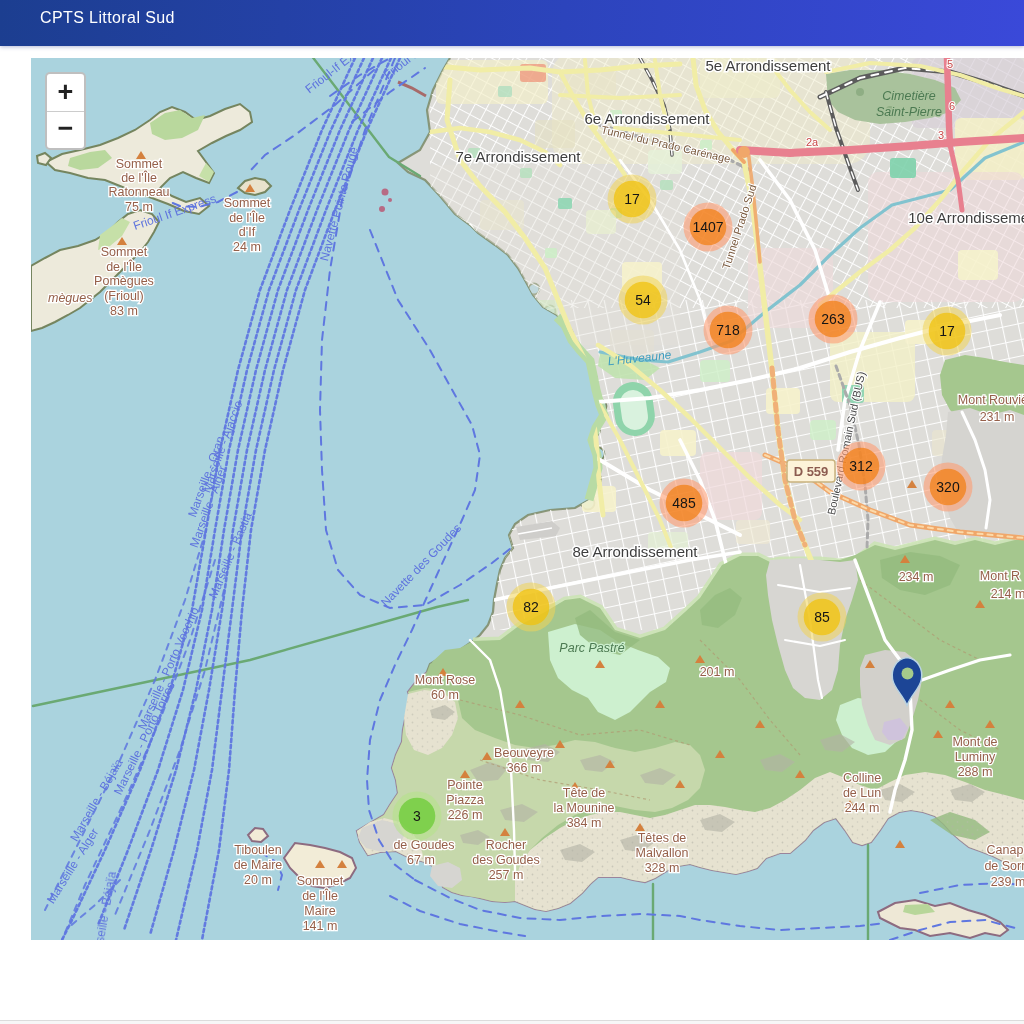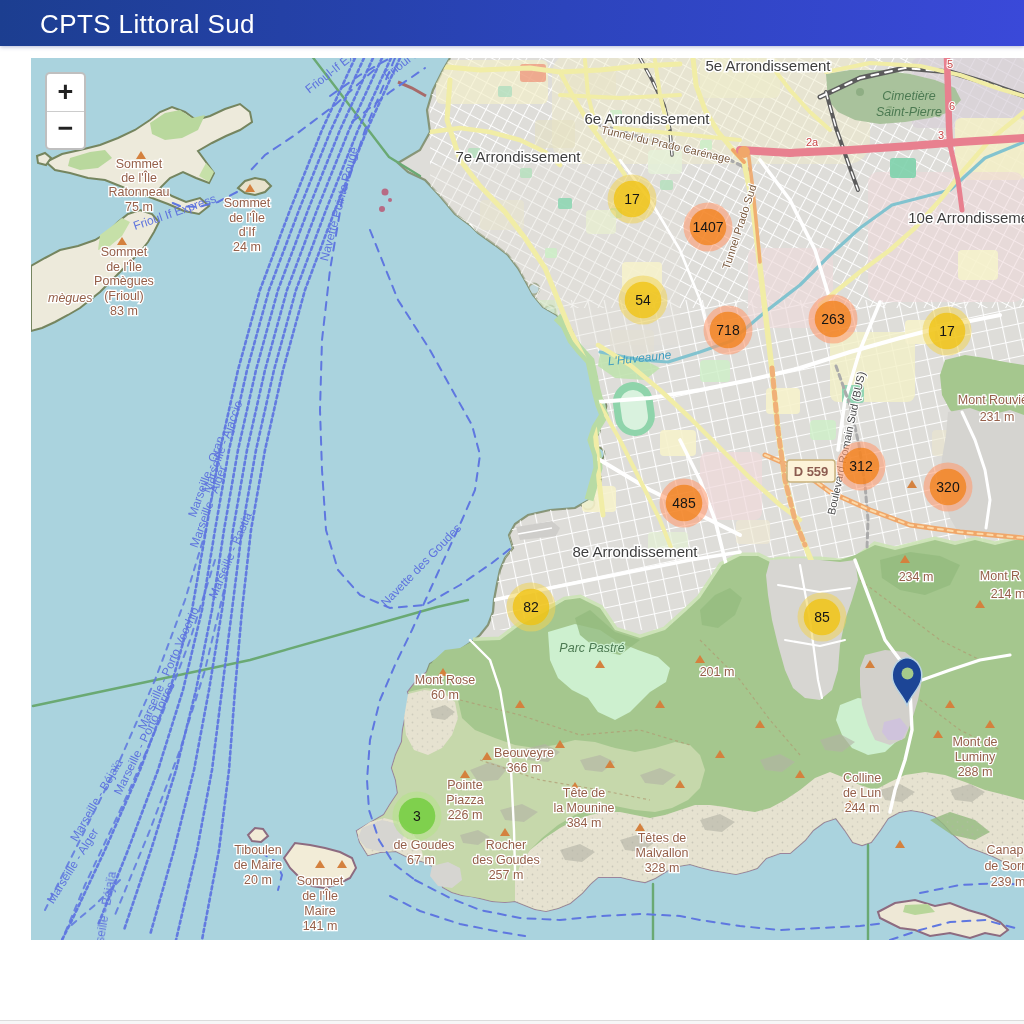--- a/index.html
+++ b/index.html
@@ -1,17 +1,17 @@
 <!DOCTYPE html>
 <html><head>
 <meta charset="utf-8">
 <style>
 html,body{margin:0;padding:0;width:1024px;height:1024px;background:#fff;overflow:hidden;font-family:"Liberation Sans",sans-serif;}
 #header{position:absolute;left:0;top:0;width:1024px;height:46px;background:linear-gradient(93deg,#1c3e90 0%,#2c44bc 55%,#3a49d9 100%);box-shadow:0 1px 4px rgba(40,60,140,.35);}
-#header span{position:absolute;left:40px;top:9px;font-size:26px;color:#ffffff;letter-spacing:.4px;text-align:right;}
+#header span{position:absolute;left:40px;top:9px;font-size:16px;color:#ffffff;letter-spacing:.4px;text-align:right;}
 #map{position:absolute;left:31px;top:58px;width:993px;height:882px;overflow:hidden;}
 #footline{position:absolute;left:0;top:1020px;width:1024px;height:1px;background:#dcdcdc;}
 #footbg{position:absolute;left:0;top:1021px;width:1024px;height:3px;background:#f7f7f7;}
 .zc{position:absolute;left:14px;top:14px;width:37px;height:74px;background:#fff;border:2px solid rgba(0,0,0,.25);border-radius:5px;z-index:50;}
 .zc .b{width:37px;height:37px;text-align:center;font-size:27px;font-weight:bold;color:#222;line-height:36px;}
 .zc .sep{height:1px;background:#ccc;}
 </style>
 </head>
 <body>
 <div id="header">

